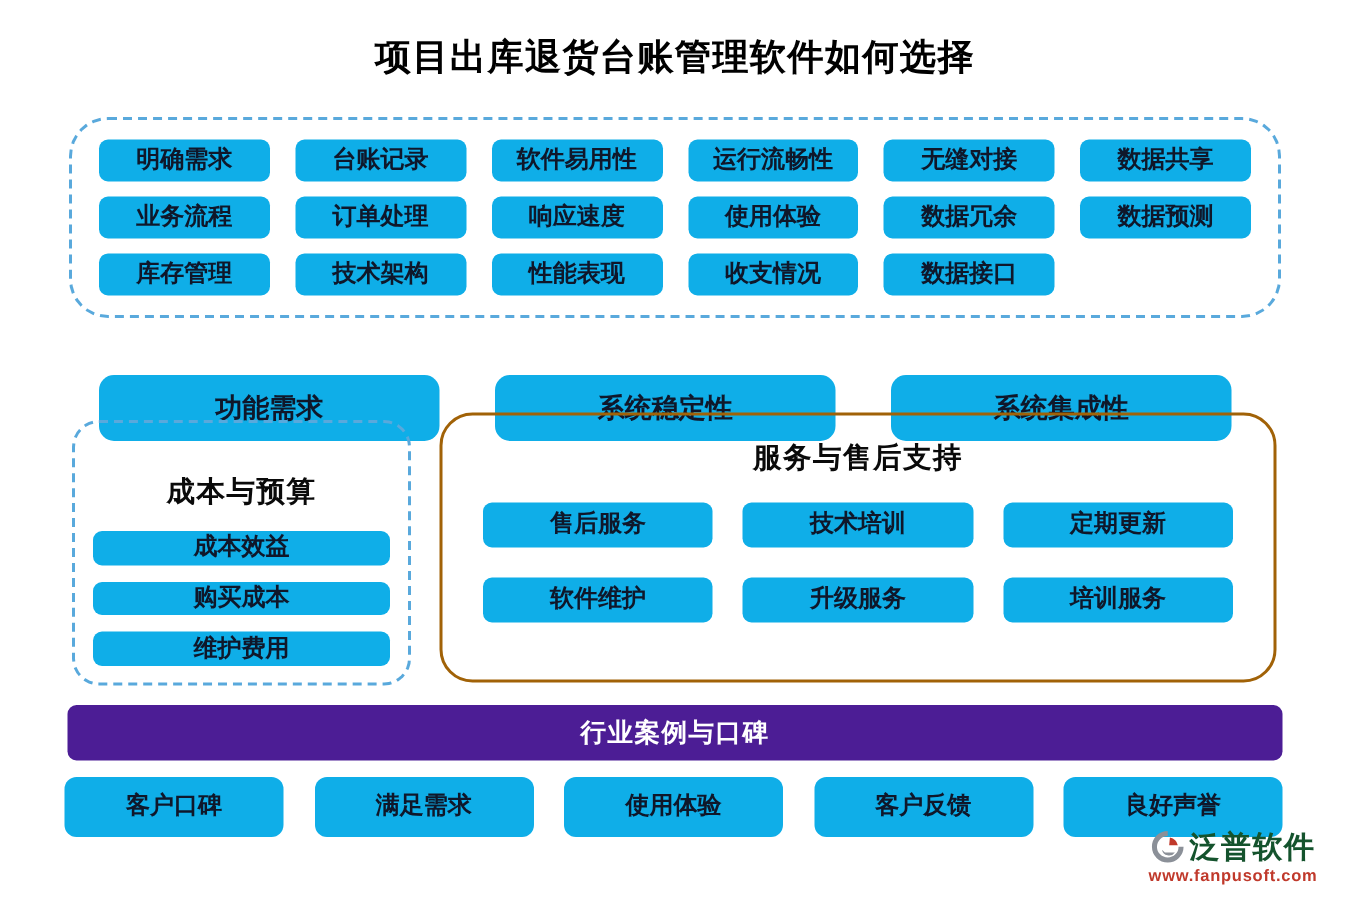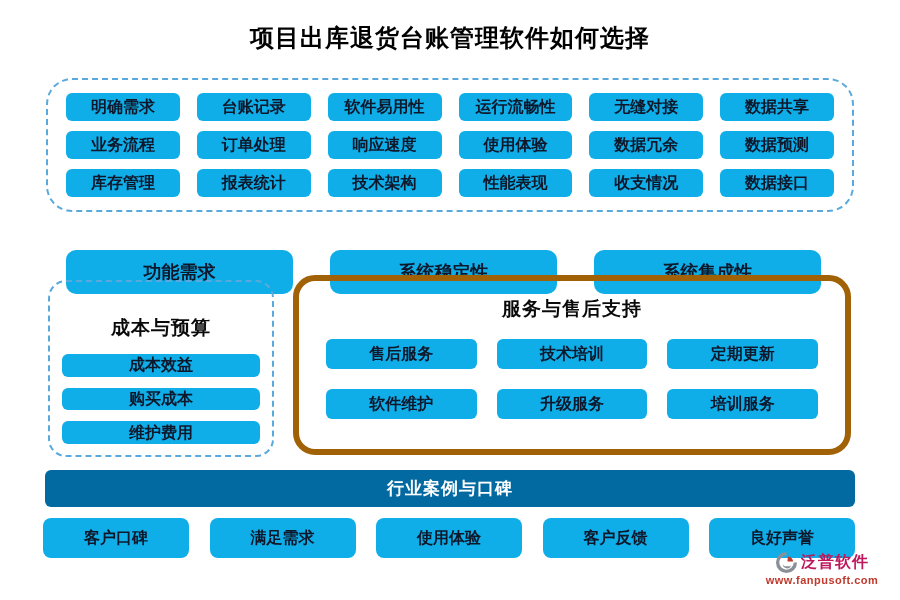--- a/index.html
+++ b/index.html
@@ -40,49 +40,49 @@
   }
   .box-title{
     font-family:"Liberation Serif","DejaVu Serif",serif;
     font-size:19px;font-weight:bold;color:#0a0a0a;letter-spacing:1px;
   }
   .cost-box .box-title{margin-bottom:13px;margin-top:21px;}
   .cost-box .btn{width:198px;height:29px;margin-bottom:11px;font-size:16px;}
   
   .service-box{
     position:absolute;left:293px;top:275px;width:558px;height:180px;box-sizing:border-box;
-    border:6px solid #a16207;border-radius:22px;
+    border:2px solid #a16207;border-radius:22px;
     display:flex;flex-direction:column;align-items:center;padding-top:15px;
   }
   .service-box .box-title{margin-bottom:17px;}
   .service-grid{
     width:100%;box-sizing:border-box;padding:0 27px;
     display:grid;grid-template-columns:repeat(3,1fr);column-gap:34px;row-gap:18px;gap:20px;
   }
   .service-grid .btn{height:30px;font-size:16px;}
   
   .rep-bar{
     position:absolute;left:45px;top:470px;width:810px;height:37px;
-    background:#0369a1;border-radius:6px;color:#fff;font-weight:bold;font-size:17px;
+    background:#4c1d95;border-radius:6px;color:#fff;font-weight:bold;font-size:17px;
     display:flex;align-items:center;justify-content:center;letter-spacing:1px;
   }
   
   .rep-row{
     position:absolute;left:43px;top:518px;width:812px;
     display:flex;justify-content:space-between;
   }
   .rep-row .btn{width:146px;height:40px;border-radius:8px;font-size:16px;}
   
   .logo{
     position:absolute;right:6px;top:551px;width:144px;text-align:center;
   }
   .logo-top{display:flex;align-items:center;justify-content:center;gap:3px;}
   .logo-mark{width:23px;height:23px;flex:0 0 auto;}
   .logo-name{
-    font-size:16px;font-weight:bold;color:#be185d;letter-spacing:1px;
+    font-size:20px;font-weight:bold;color:#14532d;letter-spacing:1px;
     font-family:"Liberation Sans","DejaVu Sans",sans-serif;
   }
   .logo-url{font-size:11px;color:#C0392B;font-weight:bold;margin-top:0px;letter-spacing:0.5px;}
 </style>
 </head>
 <body>
 
 <div id="stage">
 
   <div class="page-title">项目出库退货台账管理软件如何选择</div>
@@ -94,21 +94,20 @@
     <div class="btn">运行流畅性</div>
     <div class="btn">无缝对接</div>
     <div class="btn">数据共享</div>
     <div class="btn">业务流程</div>
     <div class="btn">订单处理</div>
     <div class="btn">响应速度</div>
     <div class="btn">使用体验</div>
     <div class="btn">数据冗余</div>
     <div class="btn">数据预测</div>
     <div class="btn">库存管理</div>
-    <div class="btn">报表统计</div>
     <div class="btn">技术架构</div>
     <div class="btn">性能表现</div>
     <div class="btn">收支情况</div>
     <div class="btn">数据接口</div>
   </div>
 
   <div class="category-row">
     <div class="btn">功能需求</div>
     <div class="btn">系统稳定性</div>
     <div class="btn">系统集成性</div>

